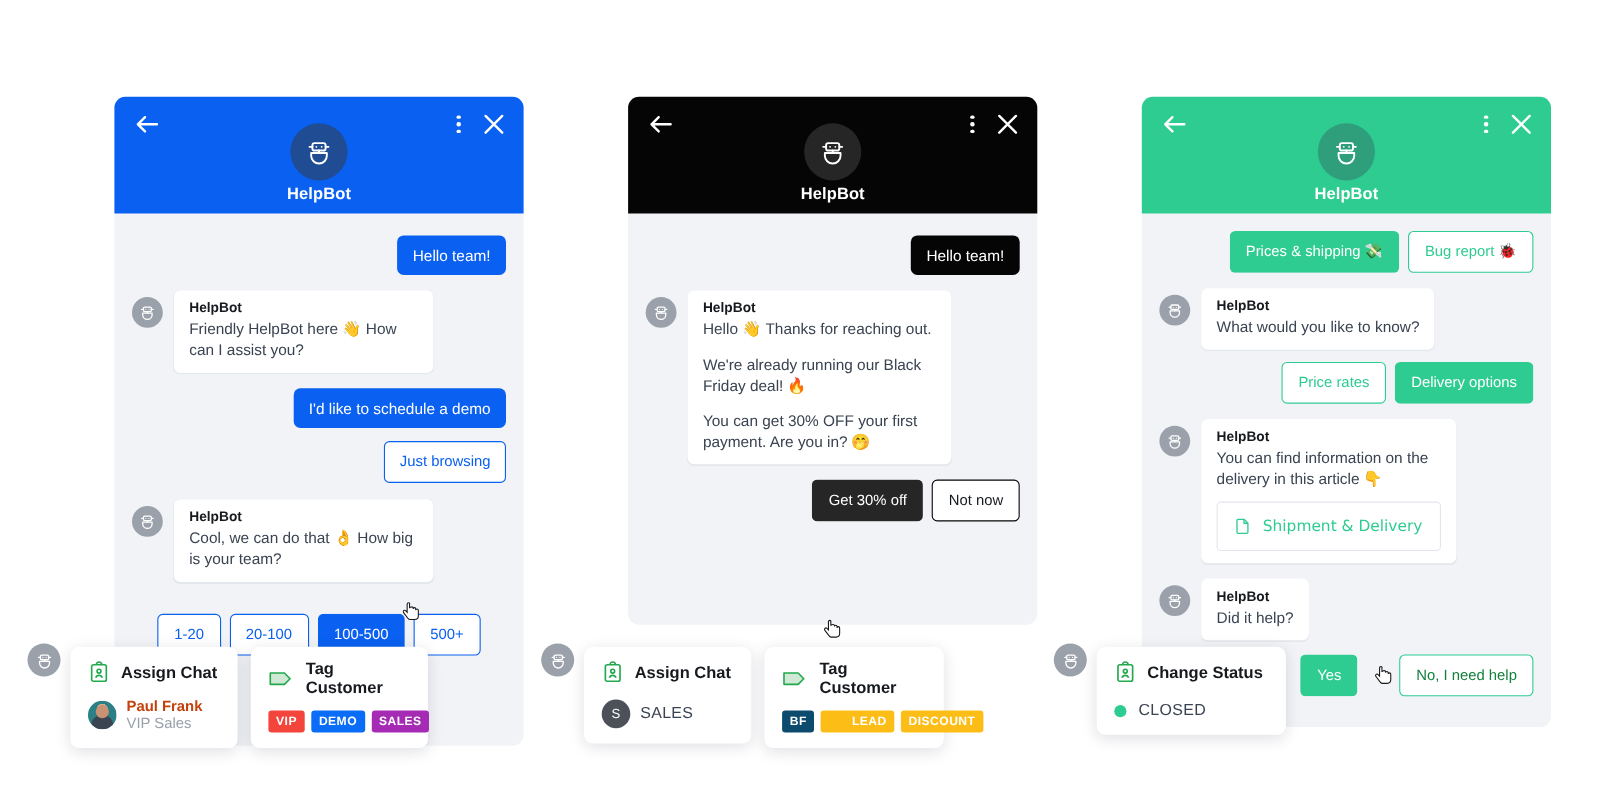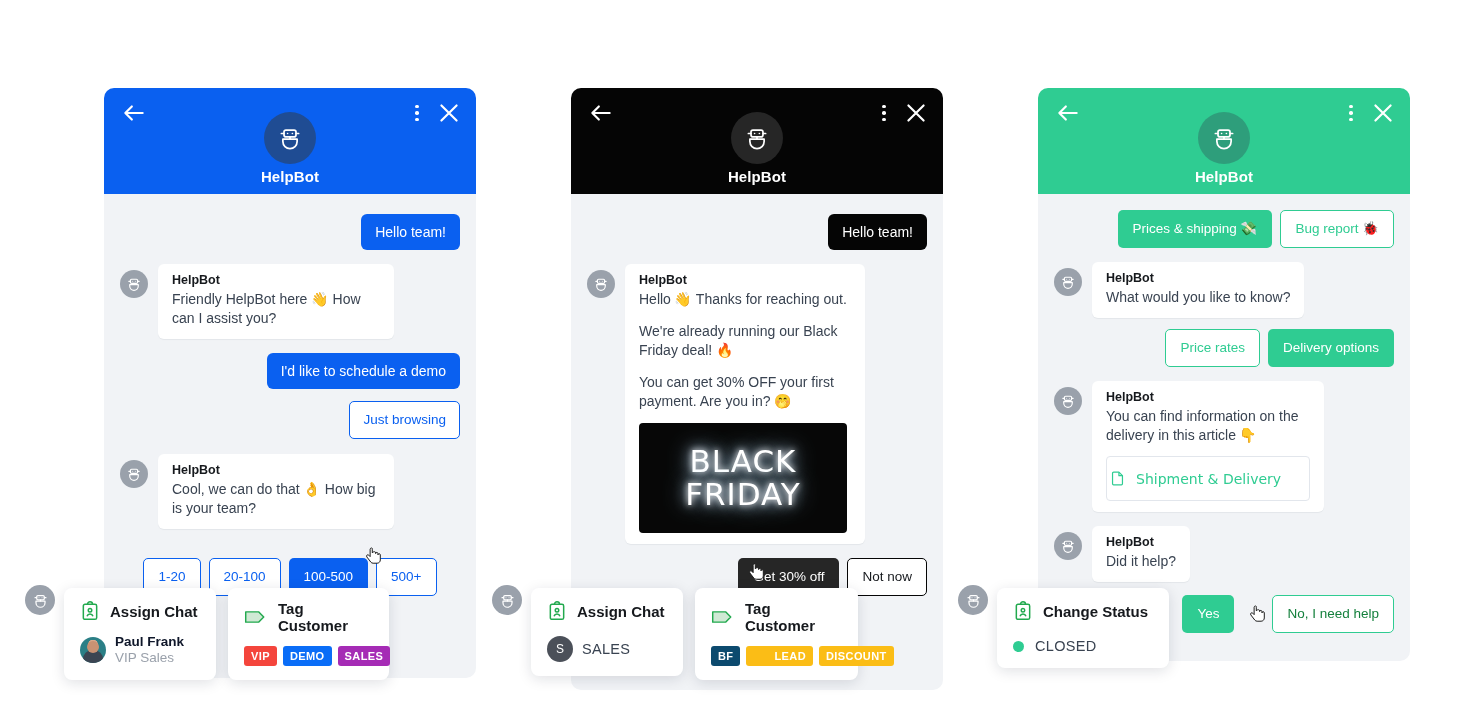--- a/index.html
+++ b/index.html
@@ -75,21 +75,21 @@
   .img-card { margin-top: 12px; width: 208px; height: 110px; border-radius: 4px;
               background: #070707; position: relative; overflow: hidden; }
   .neon { position:absolute; left:0; right:0; top:50%; transform: translateY(-50%);
           text-align:center; color:#fff; font-family:"DejaVu Sans", sans-serif;
           font-size: 31px; line-height: 33px; letter-spacing: 1px;
           text-shadow: 0 0 6px #fff, 0 0 14px #cfe8ff, 0 0 26px #9fd0ff; font-weight: 400; }
 
   
   .article {
     margin-top: 11px; border: 1px solid #e2e6ec; border-radius: 4px;
-    padding: 12px 2px; display: flex; align-items: center; gap: 10px; cursor: pointer;
+    padding: 12px 14px; display: flex; align-items: center; gap: 10px; cursor: pointer;
   }
   .article span { font-family: "DejaVu Sans", sans-serif; font-size: 14px; }
 
   
   .card {
     position: absolute; background: #fff; border-radius: 8px;
     box-shadow: 0 3px 14px rgba(18,26,44,.13);
     padding: 12px 16px 14px 16px;
   }
   .card-head { display: flex; align-items: center; gap: 10px; }
@@ -102,21 +102,21 @@
     overflow: hidden; position: relative;
   }
   .person-photo::after{
     content:""; position:absolute; left:50%; bottom:0; transform:translateX(-50%);
     width:20px; height:13px; border-radius:9px 9px 0 0; background:#3b4552;
   }
   .person-photo::before{
     content:""; position:absolute; left:50%; top:4px; transform:translateX(-50%);
     width:12px; height:12px; border-radius:50%; background:#c89273; z-index:2;
   }
-  .person-name { font-size: 13.5px; font-weight: 700; color: #0f172a; line-height: 16px; text-align: center; }
+  .person-name { font-size: 13.5px; font-weight: 700; color: #c2410c; line-height: 16px; text-align: center; }
   .person-role { font-size: 13.5px; color: #9aa1ab; line-height: 16px; }
   .initial-circle {
     width: 26px; height: 26px; border-radius: 50%; flex: 0 0 26px; background: #4b5059;
     color: #fff; font-size: 12px; display: flex; align-items: center; justify-content: center;
   }
   .plain-label { font-size: 14.5px; color: #394351; letter-spacing: .3px; }
   .tags { margin-top: 12px; display: flex; gap: 6px; }
   .tag { font-size: 11px; font-weight: 700; color: #fff; padding: 4px 7px; border-radius: 3px; letter-spacing: .4px; }
   .status-dot { width: 11px; height: 11px; border-radius: 50%; flex: 0 0 11px; }
 
@@ -254,26 +254,20 @@
               <circle cx="23.2" cy="14" r="1.1" fill="#fff" stroke="none"></circle>
             <path d="M12 14H8.5M28 14h3.5M20 18.5v2.5"></path>
               <path d="M10.5 21.5h19v3.2a9.5 9.5 0 0 1-19 0z"></path>
           </svg>
         </div>
         <div class="bubble-bot" style="max-width:240px;">
           <div class="bot-name">HelpBot</div>
           <div class="bot-text">Hello 👋 Thanks for reaching out.</div>
           <div class="bot-text">We're already running our Black Friday deal! 🔥</div>
           <div class="bot-text">You can get 30% OFF your first payment. Are you in? 🤭</div>
-          <div class="img-card">
-            <div class="neon">
-              <div>BLACK</div>
-              <div>FRIDAY</div>
-            </div>
-          </div>
         </div>
       </div>
 
       <div class="chip-row" style="margin-top:14px;">
         <div class="chip filled" style="background:#262626;padding:10px 14px;">Get 30% off</div>
         <div class="chip" style="border-color:#050505;color:#16191d;padding:10px 14px;">Not now</div>
       </div>
       <div style="height:80px"></div>
     </div>
   </div>

